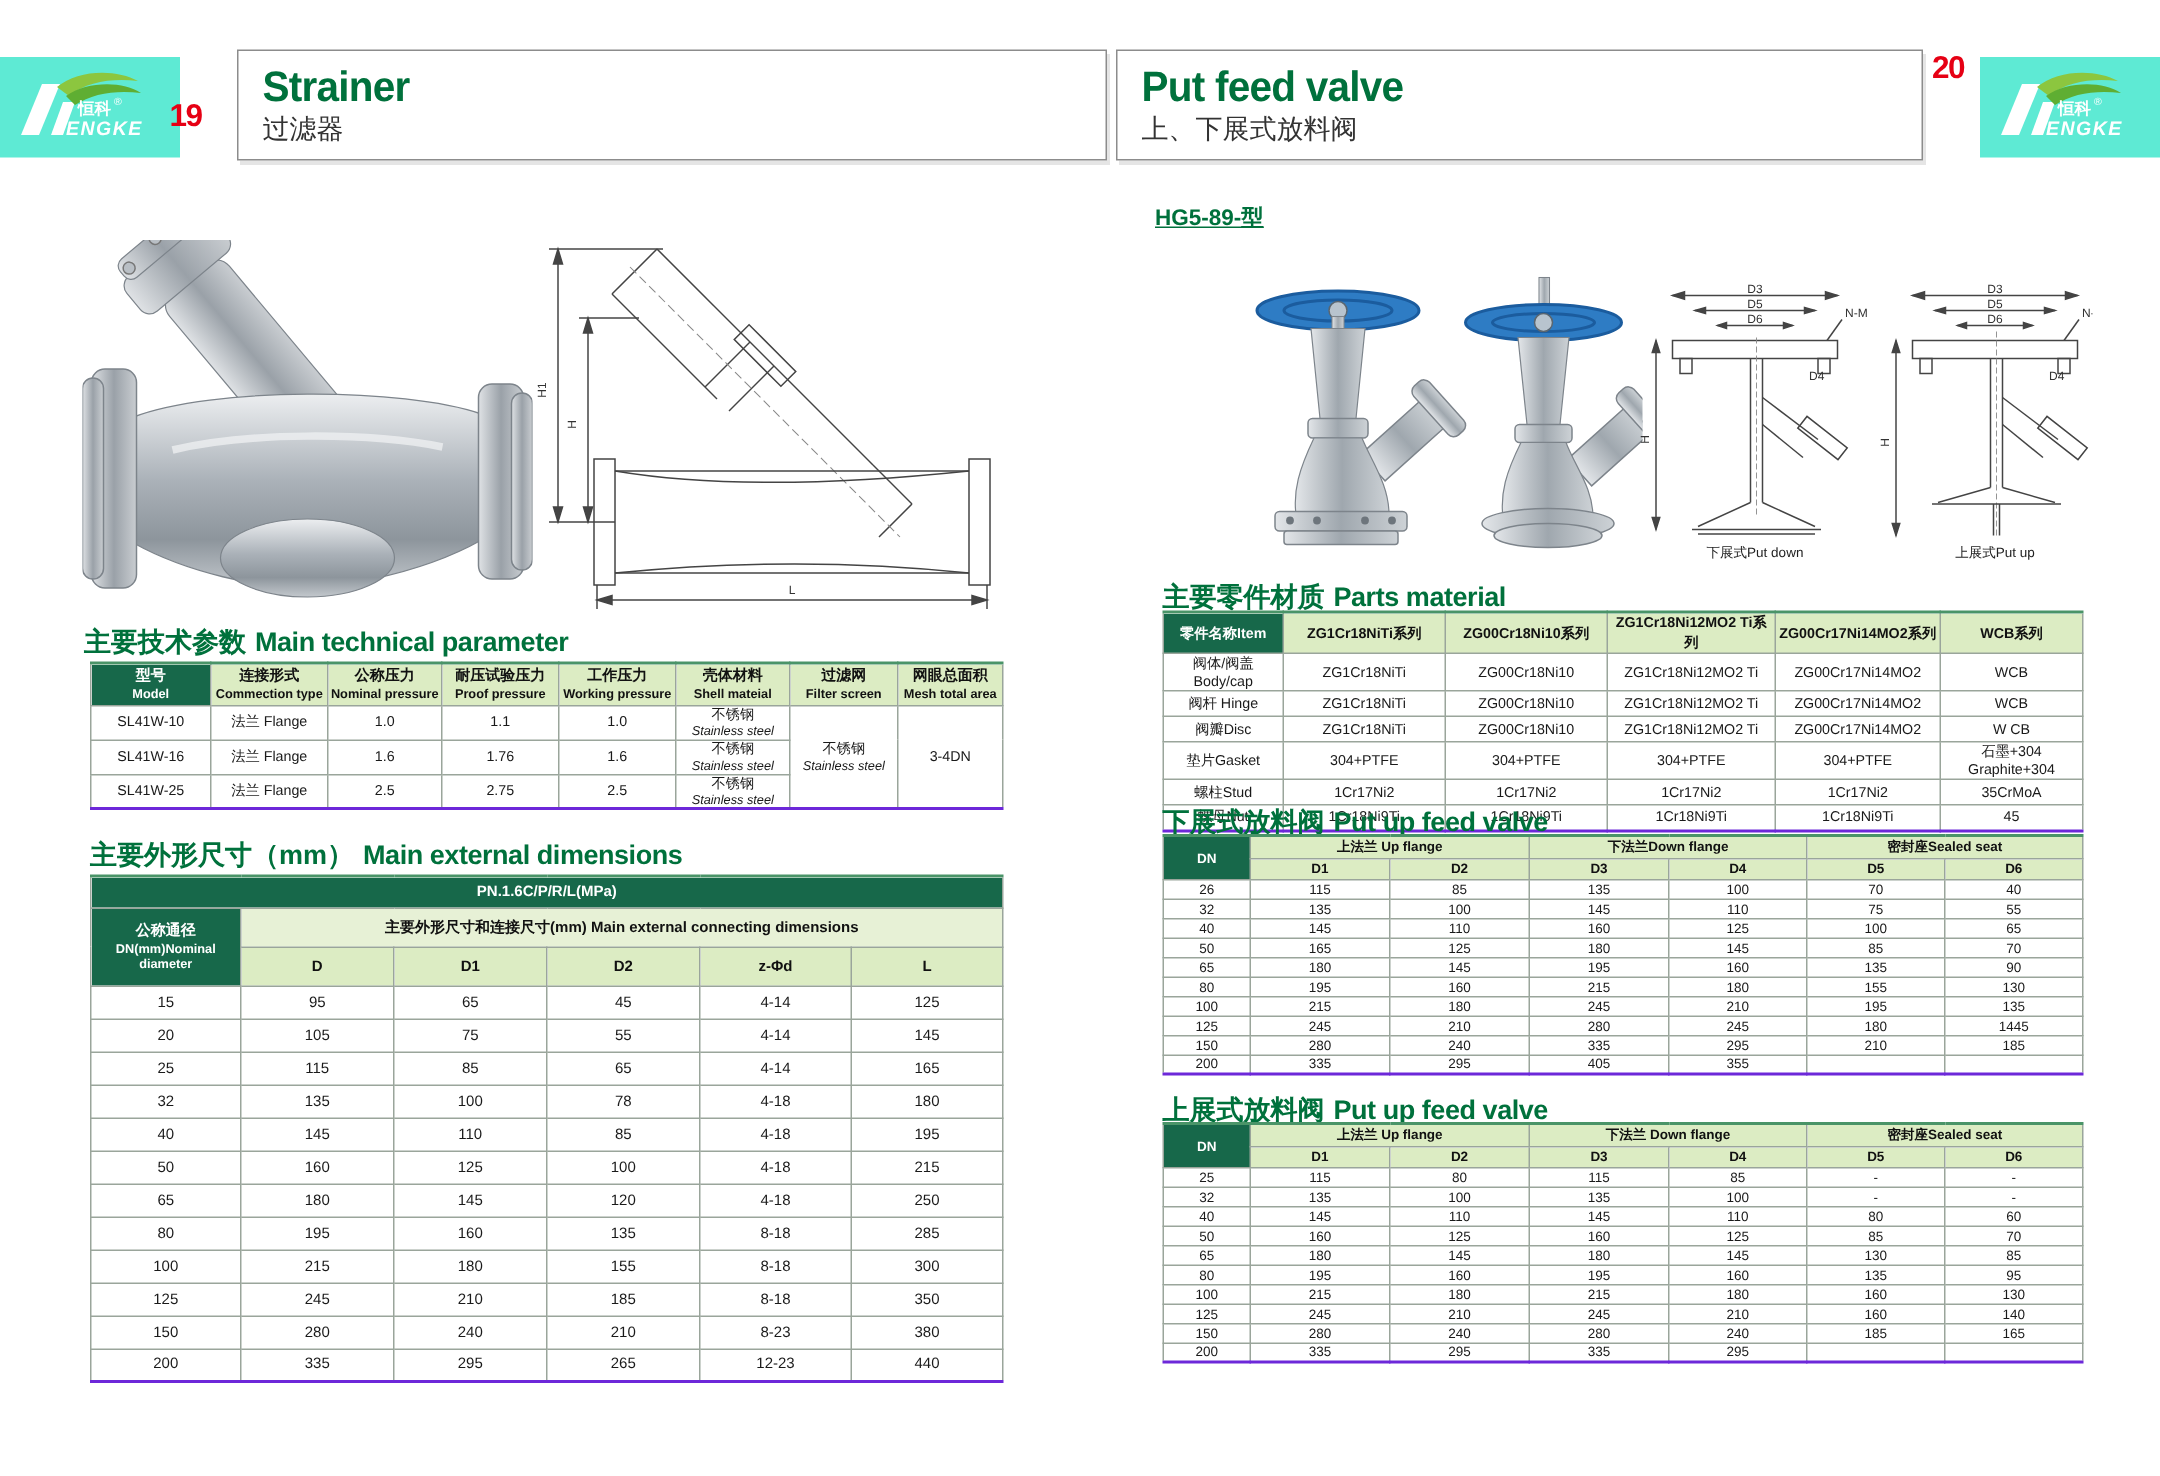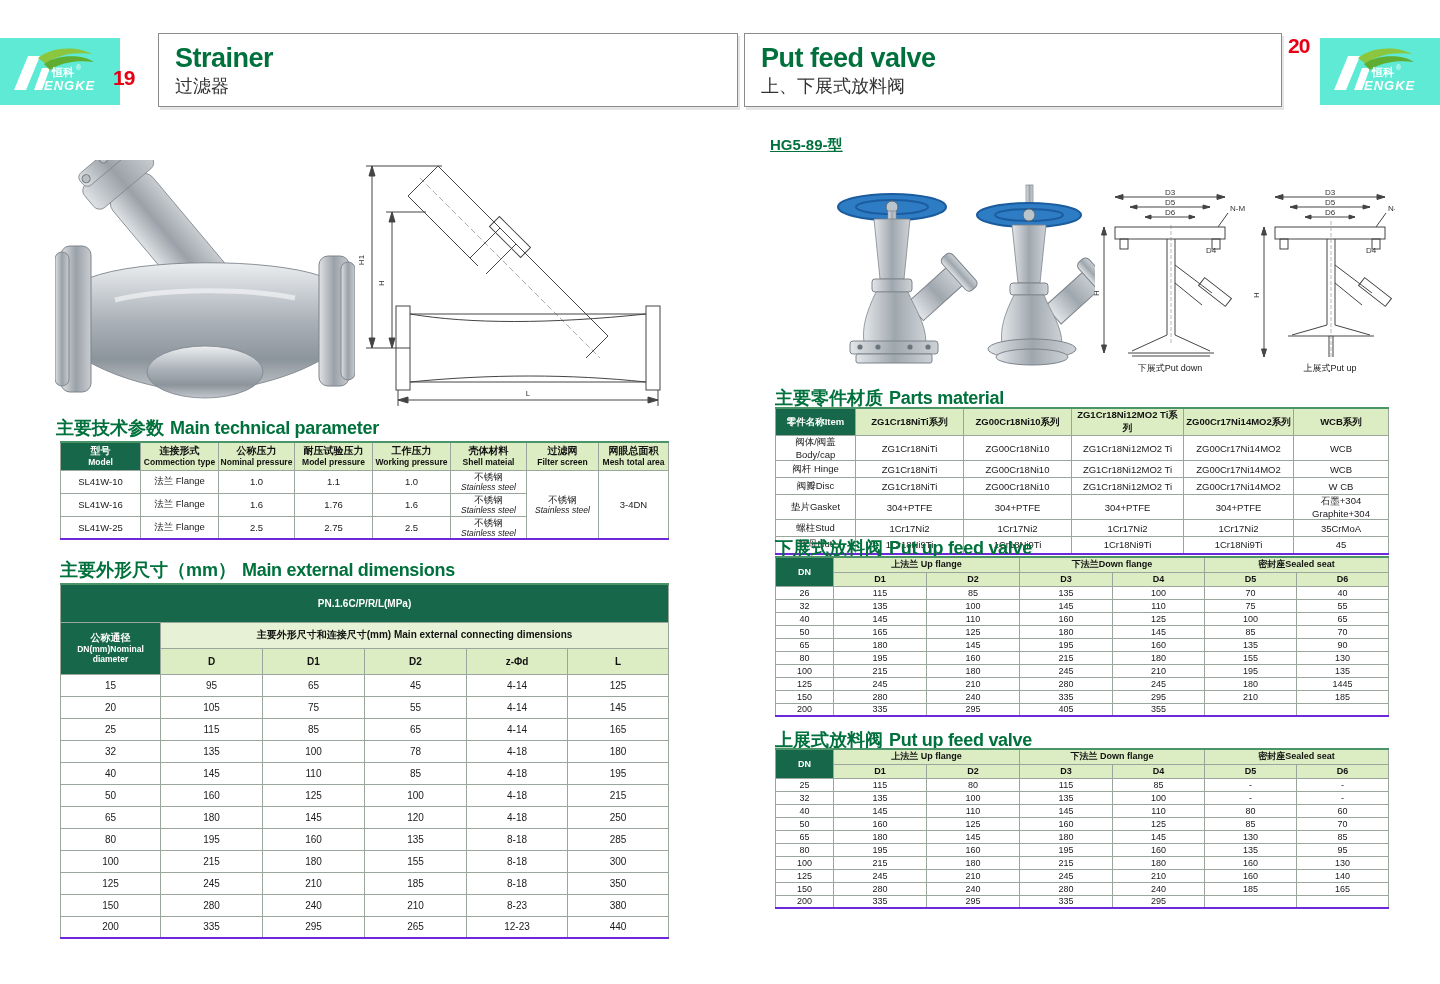--- a/index.html
+++ b/index.html
@@ -36,21 +36,21 @@
   .hcn { display:block; font-size:10px; font-weight:bold; line-height:12px; }
   .hen { display:block; font-size:8.5px; font-weight:bold; line-height:10px; }
   .cell2 .a { display:block; font-size:9.5px; line-height:11px; }
   .cell2 .b { display:block; font-size:8.5px; line-height:10px;font-style:italic; }
   
   .tbl-tech { left:60px; top:441px; width:608px; font-size:9.5px; }
   .tbl-tech thead th { height:28px; }
   .tbl-tech td { height:23px; }
   
   .tbl-dim { left:60px; top:583px; width:608px; font-size:10px; }
-  .tbl-dim .pnrow th { height:38px; font-size:10px; font-weight:bold; }
+  .tbl-dim .pnrow th { height:21px; font-size:10px; font-weight:bold; }
   .tbl-dim .grow th { height:26px; font-size:10px; font-weight:bold; }
   .tbl-dim td { height:22px; }
   
   .tbl-parts { left:775px; top:407px; width:613px; font-size:9.5px; }
   .tbl-parts thead th { height:19px; font-size:9.5px; }
   .tbl-parts td { height:17px; }
   
   .tbl-rd { width:613px; left:775px; font-size:9px; }
   .tbl-rd .grow th { height:15px; font-size:9px; }
   .tbl-rd .crow th { height:14px; font-size:9px; }
@@ -374,21 +374,21 @@
         <th class="light">
             <span class="hcn">连接形式</span>
             <span class="hen">Commection type</span>
           </th>
         <th class="light">
             <span class="hcn">公称压力</span>
             <span class="hen">Nominal pressure</span>
           </th>
         <th class="light">
             <span class="hcn">耐压试验压力</span>
-            <span class="hen">Model pressure</span>
+            <span class="hen">Proof pressure</span>
           </th>
         <th class="light">
             <span class="hcn">工作压力</span>
             <span class="hen">Working pressure</span>
           </th>
         <th class="light">
             <span class="hcn">壳体材料</span>
             <span class="hen">Shell mateial</span>
           </th>
         <th class="light">

